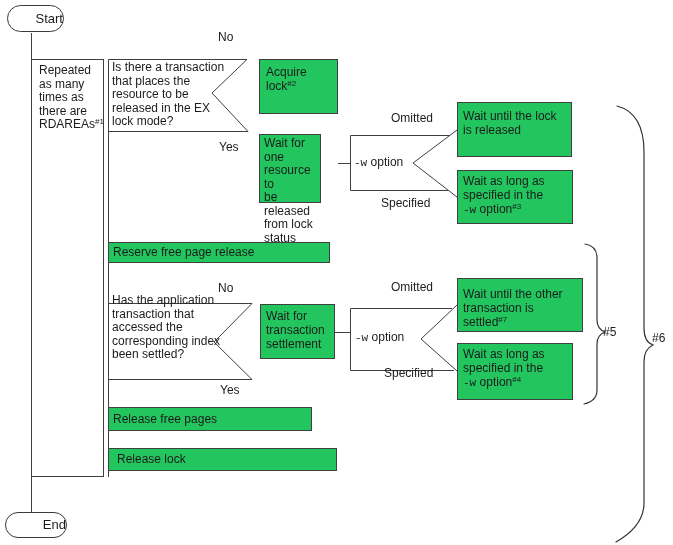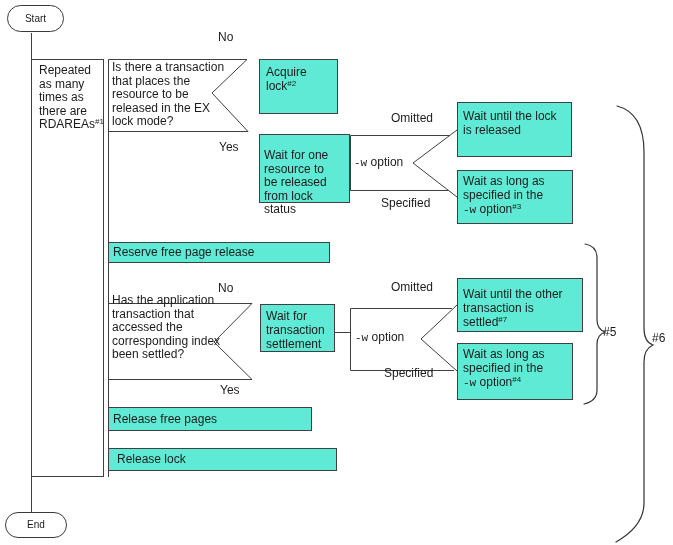--- a/index.html
+++ b/index.html
@@ -1,43 +1,43 @@
 <!DOCTYPE html>
 <html><head>
 <meta charset="utf-8">
 <style>
   html,body{margin:0;padding:0;background:#fff;}
   #stage{position:relative;width:673px;height:545px;background:#fff;overflow:hidden;
          font-family:"Liberation Sans",sans-serif;color:#1c1c1c;}
   #flow-svg{position:absolute;left:0;top:0;width:673px;height:545px;}
-  .box{position:absolute;box-sizing:border-box;border:1px solid #404040;background:#5eead4;
+  .box{position:absolute;box-sizing:border-box;border:1px solid #404040;background:#22c55e;
        font-size:12px;line-height:13.5px;white-space:pre-line;}
   .txt{position:absolute;font-size:12px;line-height:13.5px;white-space:pre-line;}
   .lbl{position:absolute;font-size:12px;line-height:13px;white-space:nowrap;}
   .term{position:absolute;box-sizing:border-box;border:1px solid #3a3a3a;background:#fff;
-        border-radius:14px;text-align:center;font-size:10px;}
+        border-radius:14px;text-align:right;font-size:13px;}
   .sup{font-size:8px;position:relative;top:-4px;letter-spacing:0;}
   .mono{font-family:"Liberation Mono","DejaVu Sans Mono",monospace;font-size:11px;}
   
   #start{left:7px;top:5px;width:57px;height:27px;line-height:25px;}
   #end{left:5px;top:512px;width:62px;height:26px;line-height:24px;}
   
   #loopLbl{left:39px;top:64px;width:66px;}
   
   #dec1txt{left:112px;top:61px;width:142px;}
   #acq{left:259px;top:59px;width:79px;height:55px;padding:6px 0 0 6px;}
-  #wres{left:259px;top:134px;width:91px;height:69px;padding:14px 0 0 4px;}
+  #wres{left:259px;top:134px;width:62px;height:69px;padding:2px 0 0 4px;}
   #fork1lbl{left:354px;top:156px;}
   #b1{left:457px;top:102px;width:115px;height:55px;padding:6px 0 0 5px;line-height:14px;}
   #b2{left:457px;top:170px;width:116px;height:54px;padding:3px 0 0 5px;line-height:14px;}
   
   #reserve{left:108px;top:242px;width:222px;height:21px;line-height:19px;padding:0 4px 0 4px;}
   
   #dec2txt{left:112px;top:294px;width:142px;}
-  #wtrans{left:260px;top:304px;width:75px;height:48px;padding:4px 0 0 5px;line-height:14px;}
+  #wtrans{left:260px;top:304px;width:75px;height:55px;padding:4px 0 0 5px;line-height:14px;}
   #fork2lbl{left:355px;top:331px;}
   #b3{left:457px;top:278px;width:126px;height:54px;padding:8px 0 0 5px;line-height:14px;}
   #b4{left:457px;top:343px;width:116px;height:57px;padding:3px 0 0 5px;line-height:14px;}
   
   #relp{left:108px;top:407px;width:204px;height:24px;line-height:22px;padding:0 0 0 4px;}
   #rell{left:108px;top:448px;width:229px;height:23px;line-height:21px;padding:0 0 0 8px;}
   
   #no1{left:218px;top:31px;}
   #yes1{left:219px;top:141px;}
   #om1{left:391px;top:112px;}

